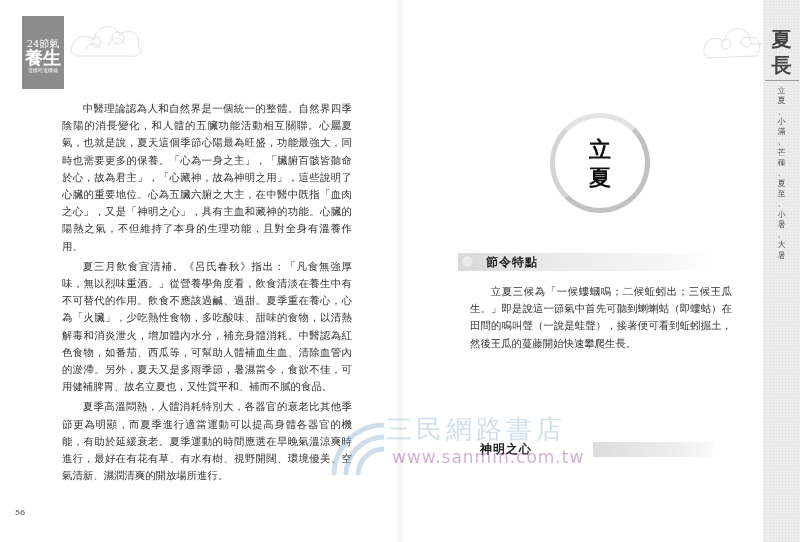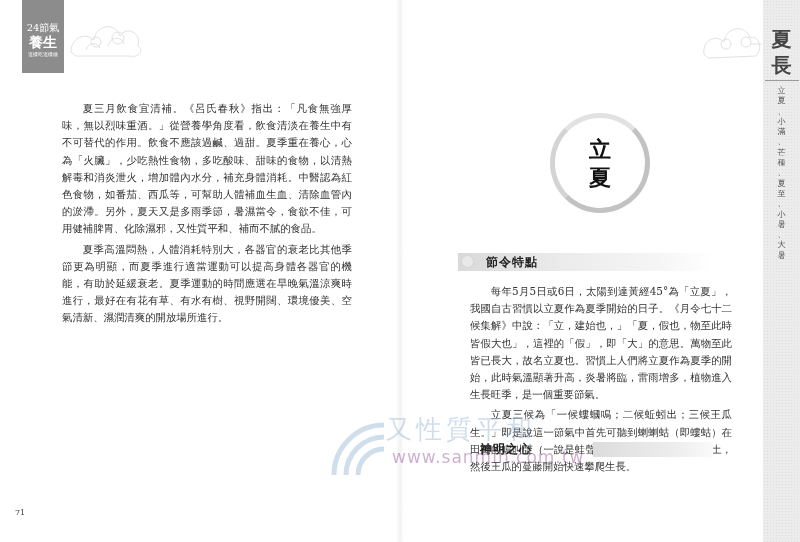--- a/index.html
+++ b/index.html
@@ -4,24 +4,24 @@
 <style>
   * { margin: 0; padding: 0; box-sizing: border-box; }
   html, body { width: 800px; height: 542px; overflow: hidden; background: #ffffff; }
   body { position: relative; font-family: "DejaVu Serif", "Liberation Serif", serif; color: #2a2a2a; }
 
   .spread { position: absolute; left: 0; top: 0; width: 800px; height: 542px; background: #fff; }
   .gutter { position: absolute; left: 396px; top: 0; width: 8px; height: 542px;
             background: linear-gradient(90deg, #fff 0%, #f3f3f3 45%, #efefef 50%, #f3f3f3 55%, #fff 100%); }
 
   
-  .badge { position: absolute; left: 22px; top: 0; width: 42px; height: 73px; background: #8c8c8c;
+  .badge { position: absolute; left: 22px; top: 16px; width: 42px; height: 73px; background: #8c8c8c;
            color: #fff; text-align: center; padding-top: 22px; }
   .badge .b1 { font-size: 10px; line-height: 12px; letter-spacing: 0; }
-  .badge .b2 { font-size: 14px; line-height: 16px; font-weight: bold; }
+  .badge .b2 { font-size: 18px; line-height: 16px; font-weight: bold; }
   .badge .b3 { font-size: 5px; line-height: 8px; letter-spacing: 0; }
 
   .cloud { position: absolute; opacity: 0.45; }
 
   
   .col { position: absolute; font-size: 10.4px; line-height: 17.2px; color: #333; text-align: justify; }
   .col p { text-indent: 2em; margin: 0; }
   .col p + p { margin-top: 3px; }
   .left-col { left: 62px; top: 100px; width: 290px; }
   .right-col { left: 470px; width: 262px; }
@@ -79,25 +79,26 @@
     <g fill="none" stroke="#bbb" stroke-width="1">
       <path d="M5 40 C5 25 20 20 28 28 C30 12 50 10 54 24 C60 14 76 20 72 34 C78 38 74 46 64 44 L10 44 Z"></path>
       <path d="M20 38 C22 30 32 30 34 36"></path>
         <path d="M42 34 C44 24 56 24 58 32"></path>
       <circle cx="30" cy="30" r="5"></circle>
         <circle cx="52" cy="26" r="6"></circle>
     </g>
   </svg>
 
   <div class="col left-col">
-    <p>夏三月飲食宜清補。《呂氏春秋》指出：「凡食無強厚味，無以烈味重酒。」從營養學角度看，飲食清淡在養生中有不可替代的作用。飲食不應該過鹹、過甜。夏季重在養心，心為「火臟」，少吃熱性食物，多吃酸味、甜味的食物，以清熱解毒和消炎泄火，增加體內水分，補充身體消耗。中醫認為紅色食物，如番茄、西瓜等，可幫助人體補血生血、清除血管內的淤滯。另外，夏天又是多雨季節，暑濕當令，食欲不佳，可用健補脾胃、化除濕邪，又性質平和、補而不膩的食品。</p>
+    <p>中醫理論認為人和自然界是一個統一的整體。自然界四季陰陽的消長變化，和人體的五臟功能活動相互關聯。心屬夏氣，也就是說，夏天這個季節心陽最為旺盛，功能最強大，同時也需要更多的保養。「心為一身之主」，「臟腑百骸皆聽命於心，故為君主」，「心藏神，故為神明之用」，這些說明了心臟的重要地位。心為五臟六腑之大主，在中醫中既指「血肉之心」，又是「神明之心」，具有主血和藏神的功能。心臟的陽熱之氣，不但維持了本身的生理功能，且對全身有溫養作用。</p>
+    <p>夏三月飲食宜清補。《呂氏春秋》指出：「凡食無強厚味，無以烈味重酒。」從營養學角度看，飲食清淡在養生中有不可替代的作用。飲食不應該過鹹、過甜。夏季重在養心，心為「火臟」，少吃熱性食物，多吃酸味、甜味的食物，以清熱解毒和消炎泄火，增加體內水分，補充身體消耗。中醫認為紅色食物，如番茄、西瓜等，可幫助人體補血生血、清除血管內的淤滯。另外，夏天又是多雨季節，暑濕當令，食欲不佳，可用健補脾胃、故名立夏也，又性質平和、補而不膩的食品。</p>
     <p>夏季高溫悶熱，人體消耗特別大，各器官的衰老比其他季節更為明顯，而夏季進行適當運動可以提高身體各器官的機能，有助於延緩衰老。夏季運動的時間應選在早晚氣溫涼爽時進行，最好在有花有草、有水有樹、視野開闊、環境優美、空氣清新、濕潤清爽的開放場所進行。</p>
   </div>
 
-  <div class="page-no" style="left:15px">71</div>
+  <div class="page-no" style="left:15px">56</div>
 
   <svg class="cloud" style="left:700px;top:14px" width="62" height="50" viewBox="0 0 62 50">
     <g fill="none" stroke="#bbb" stroke-width="1">
       <path d="M4 40 C2 26 16 20 24 28 C26 12 46 10 50 24 C58 20 64 34 56 42 L8 44 Z"></path>
       <circle cx="26" cy="30" r="5"></circle>
         <circle cx="46" cy="28" r="5"></circle>
       <path d="M50 30 L62 30"></path>
     </g>
   </svg>
 
@@ -109,21 +110,20 @@
         </span>
     </div>
   </div>
 
   <div class="sec-head" style="left:458px;top:253px;width:255px">
     <div class="dot"></div>
     <div class="label">節令特點</div>
   </div>
 
   <div class="col right-col" style="top:283px">
-    <p>每年5月5日或6日，太陽到達黃經45°為「立夏」，我國自古習慣以立夏作為夏季開始的日子。《月令七十二候集解》中說：「立，建始也，」「夏，假也，物至此時皆假大也」，這裡的「假」，即「大」的意思。萬物至此皆已長大，故名立夏也。習慣上人們將立夏作為夏季的開始，此時氣溫顯著升高，炎暑將臨，雷雨增多，植物進入生長旺季，是一個重要節氣。</p>
     <p>立夏三候為「一候螻蟈鳴；二候蚯蚓出；三候王瓜生。」即是說這一節氣中首先可聽到蝲蝲蛄（即螻蛄）在田間的鳴叫聲（一說是蛙聲），接著便可看到蚯蚓掘土，然後王瓜的蔓藤開始快速攀爬生長。</p>
   </div>
 
   <div class="sec-head sec2" style="left:458px;top:440px;width:255px">
     <div class="label" style="left:22px">神明之心</div>
     <div class="bar"></div>
   </div>
 
 
   <div class="side-tab">
@@ -170,16 +170,16 @@
   <div class="page-no" style="left:808px">87</div>
 
   <div class="wm">
     <svg class="arcs" width="60" height="60" viewBox="0 0 60 60">
       <g fill="none" stroke="#7aa3c9" stroke-width="5">
         <path d="M4 58 A50 50 0 0 1 54 8"></path>
         <path d="M16 58 A38 38 0 0 1 54 20"></path>
         <path d="M28 58 A26 26 0 0 1 54 32"></path>
       </g>
     </svg>
-    <div class="wm-text">又性質平和</div>
+    <div class="wm-text">三民網路書店</div>
     <div class="wm-url">www.sanmin.com.tw</div>
   </div>
 </div>
 
 </body></html>

